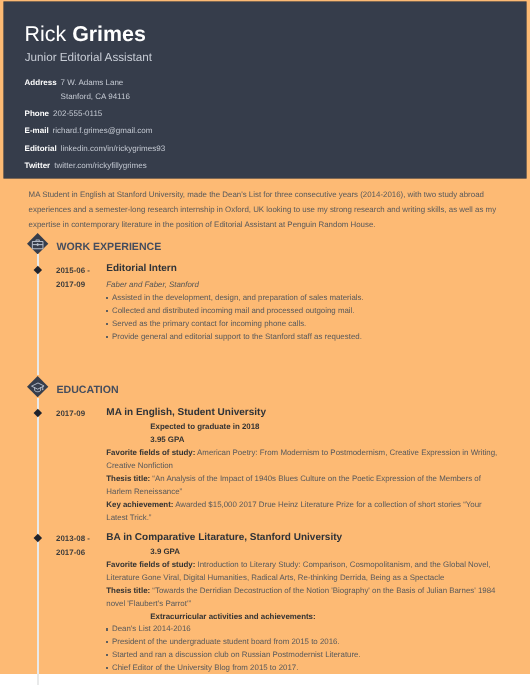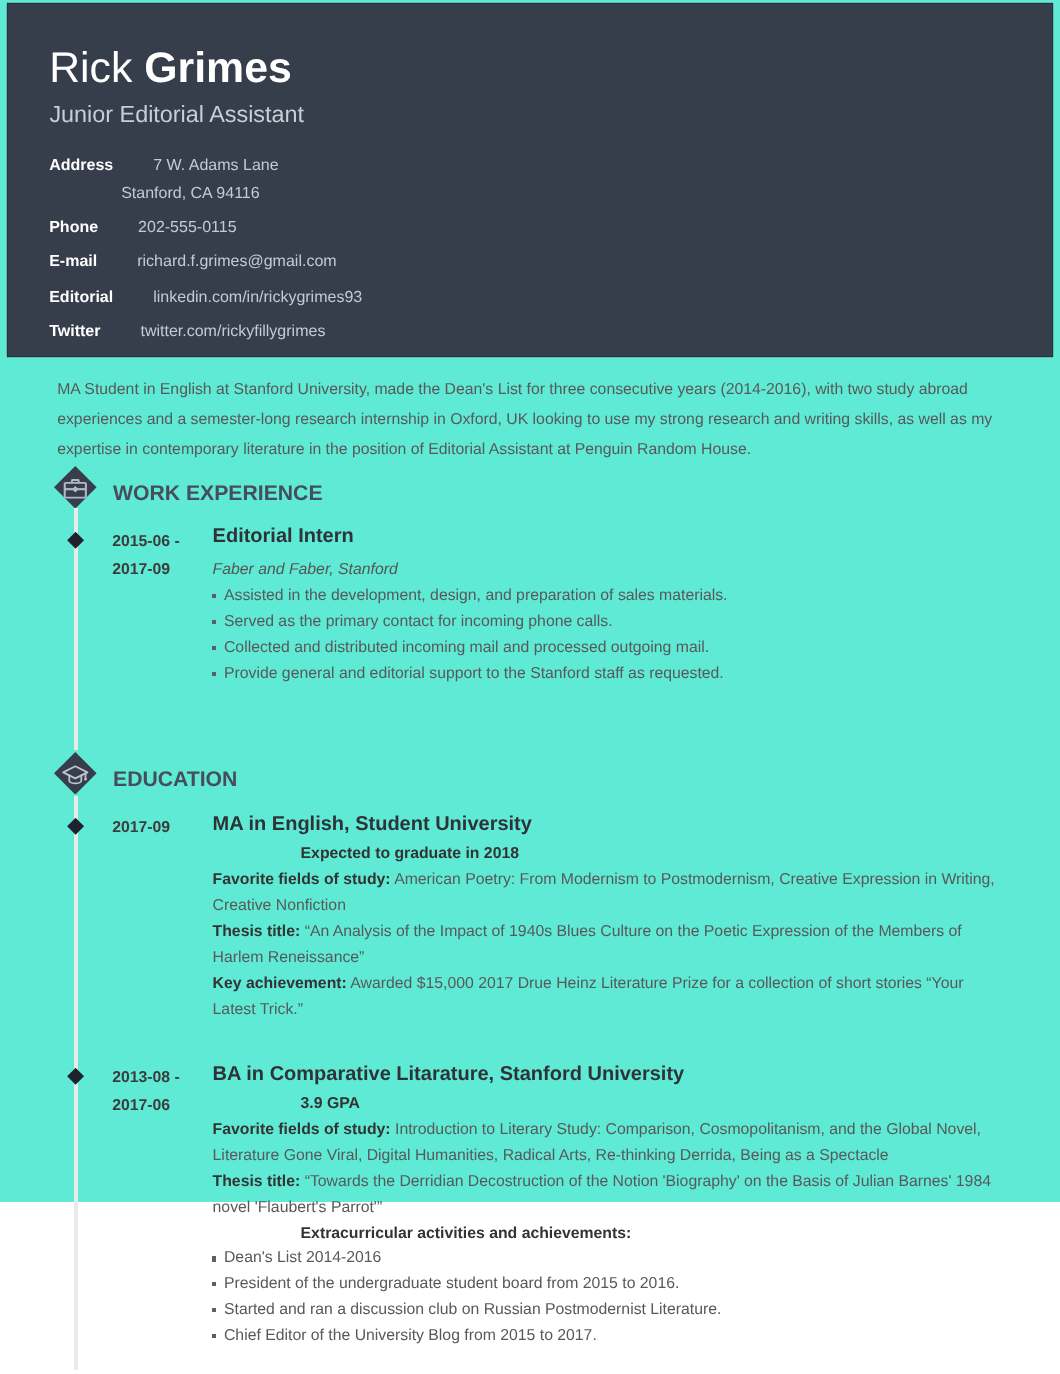--- a/index.html
+++ b/index.html
@@ -1,28 +1,28 @@
 <!DOCTYPE html>
 <html><head>
 <meta charset="utf-8">
 <style>
   html,body{margin:0;padding:0;}
   body{width:530px;height:687px;background:#ffffff;font-family:"Liberation Sans",sans-serif;overflow:hidden;-webkit-font-smoothing:antialiased;text-rendering:geometricPrecision;}
-  .page{position:relative;width:530px;height:601px;background:#5eead4;text-decoration:underline;}
+  .page{position:relative;width:530px;height:674px;background:#fdba74;text-decoration:underline;}
 
   
   .header{position:absolute;left:4px;top:2.2px;width:522.1px;height:176.3px;background:#363d4b;box-shadow:0 0 0 0.6px #2b313d;}
   .name{position:absolute;left:20.6px;top:19.8px;font-size:21.4px;color:#ffffff;font-weight:400;line-height:24px;white-space:nowrap;}
   .name .last{font-weight:700;}
   .jobtitle{position:absolute;left:20.7px;top:48.3px;font-size:11.7px;color:#c8cdd6;font-weight:400;line-height:15px;}
   .contacts{position:absolute;left:20.6px;top:74px;}
   .crow{font-size:8px;color:#c5cad3;line-height:13.6px;white-space:nowrap;}
   .crow+.crow{margin-top:3.7px;}
   .clabel{font-weight:700;color:#ffffff;}
-  .cval{margin-left:20px;}
+  .cval{margin-left:4px;}
   .csub{display:block;margin-left:36px;}
 
   
   .summary{position:absolute;left:28.6px;top:188.2px;width:470px;font-size:7.9px;color:#58595b;line-height:14.7px;}
   .badge{position:absolute;left:27.4px;width:21.3px;height:21.3px;}
   .sect-title{position:absolute;left:56.5px;font-size:10.6px;font-weight:700;color:#464e5e;white-space:nowrap;}
 
   
   .tline{position:absolute;left:37.05px;width:2.1px;background:#e9eaea;}
   .bullet{position:absolute;left:35.3px;width:5.6px;height:5.6px;background:#1e222c;transform:rotate(45deg);}
@@ -72,22 +72,22 @@
   <div class="bullet" style="top:266.7px;"></div>
   <div class="dates" style="top:263.8px;">
     <span>2015-06 -</span><br>
     <span>2017-09</span>
   </div>
   <div class="entry" style="top:262px;">
     <div class="role">Editorial Intern</div>
     <div class="org">Faber and Faber, Stanford</div>
     <ul class="blist">
       <li>Assisted in the development, design, and preparation of sales materials.</li>
+      <li>Collected and distributed incoming mail and processed outgoing mail.</li>
       <li>Served as the primary contact for incoming phone calls.</li>
-      <li>Collected and distributed incoming mail and processed outgoing mail.</li>
       <li>Provide general and editorial support to the Stanford staff as requested.</li>
     </ul>
   </div>
 
   <div class="badge" style="top:375.8px;">
     <svg viewBox="0 0 24 24" width="21.3" height="21.3">
       <rect x="3.52" y="3.52" width="16.97" height="16.97" transform="rotate(45 12 12)" fill="#363d4b"></rect>
       <g fill="none" stroke="#bdc4d0" stroke-width="1.02" stroke-linejoin="round" stroke-linecap="round">
         <path d="M12 8.05 5.15 11.45 12 14.85l6.85-3.4z"></path>
         <path d="M8.6 13.15v2.85c0 .95 1.52 1.72 3.4 1.72s3.4-.77 3.4-1.72v-2.85"></path>
@@ -99,20 +99,21 @@
   <div class="sect-title" style="top:384px;">EDUCATION</div>
   <div class="tline" style="top:397.5px;height:287px;"></div>
 
   <div class="bullet" style="top:410.1px;"></div>
   <div class="dates" style="top:406.6px;">
     <span>2017-09</span>
   </div>
   <div class="entry" style="top:405.6px;">
     <div class="role">MA in English, Student University</div>
     <div class="bline">Expected to graduate in 2018</div>
+    <div class="bline">3.95 GPA</div>
     <div class="kvline"><b>Favorite fields of study:</b><span> American Poetry: From Modernism to Postmodernism, Creative Expression in Writing, Creative Nonfiction</span></div>
     <div class="kvline"><b>Thesis title:</b><span> “An Analysis of the Impact of 1940s Blues Culture on the Poetic Expression of the Members of Harlem Reneissance”</span></div>
     <div class="kvline"><b>Key achievement:</b><span> Awarded $15,000 2017 Drue Heinz Literature Prize for a collection of short stories “Your Latest Trick.”</span></div>
   </div>
 
   <div class="bullet" style="top:535.1px;"></div>
   <div class="dates" style="top:531.7px;">
     <span>2013-08 -</span><br>
     <span>2017-06</span>
   </div>

